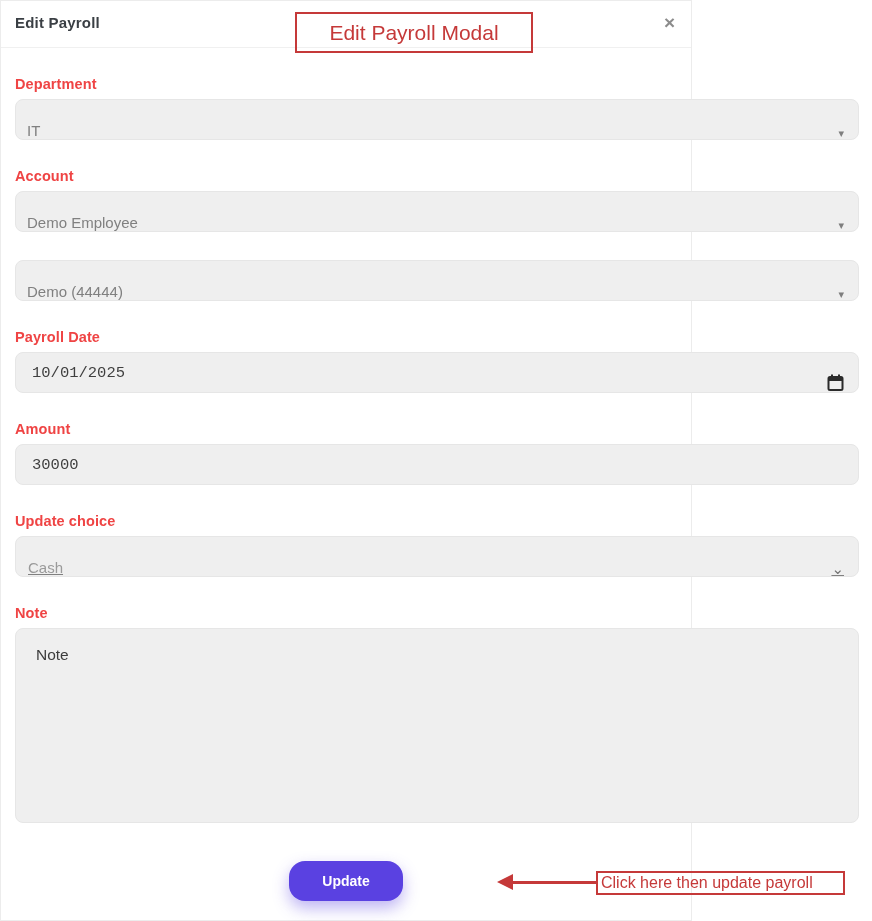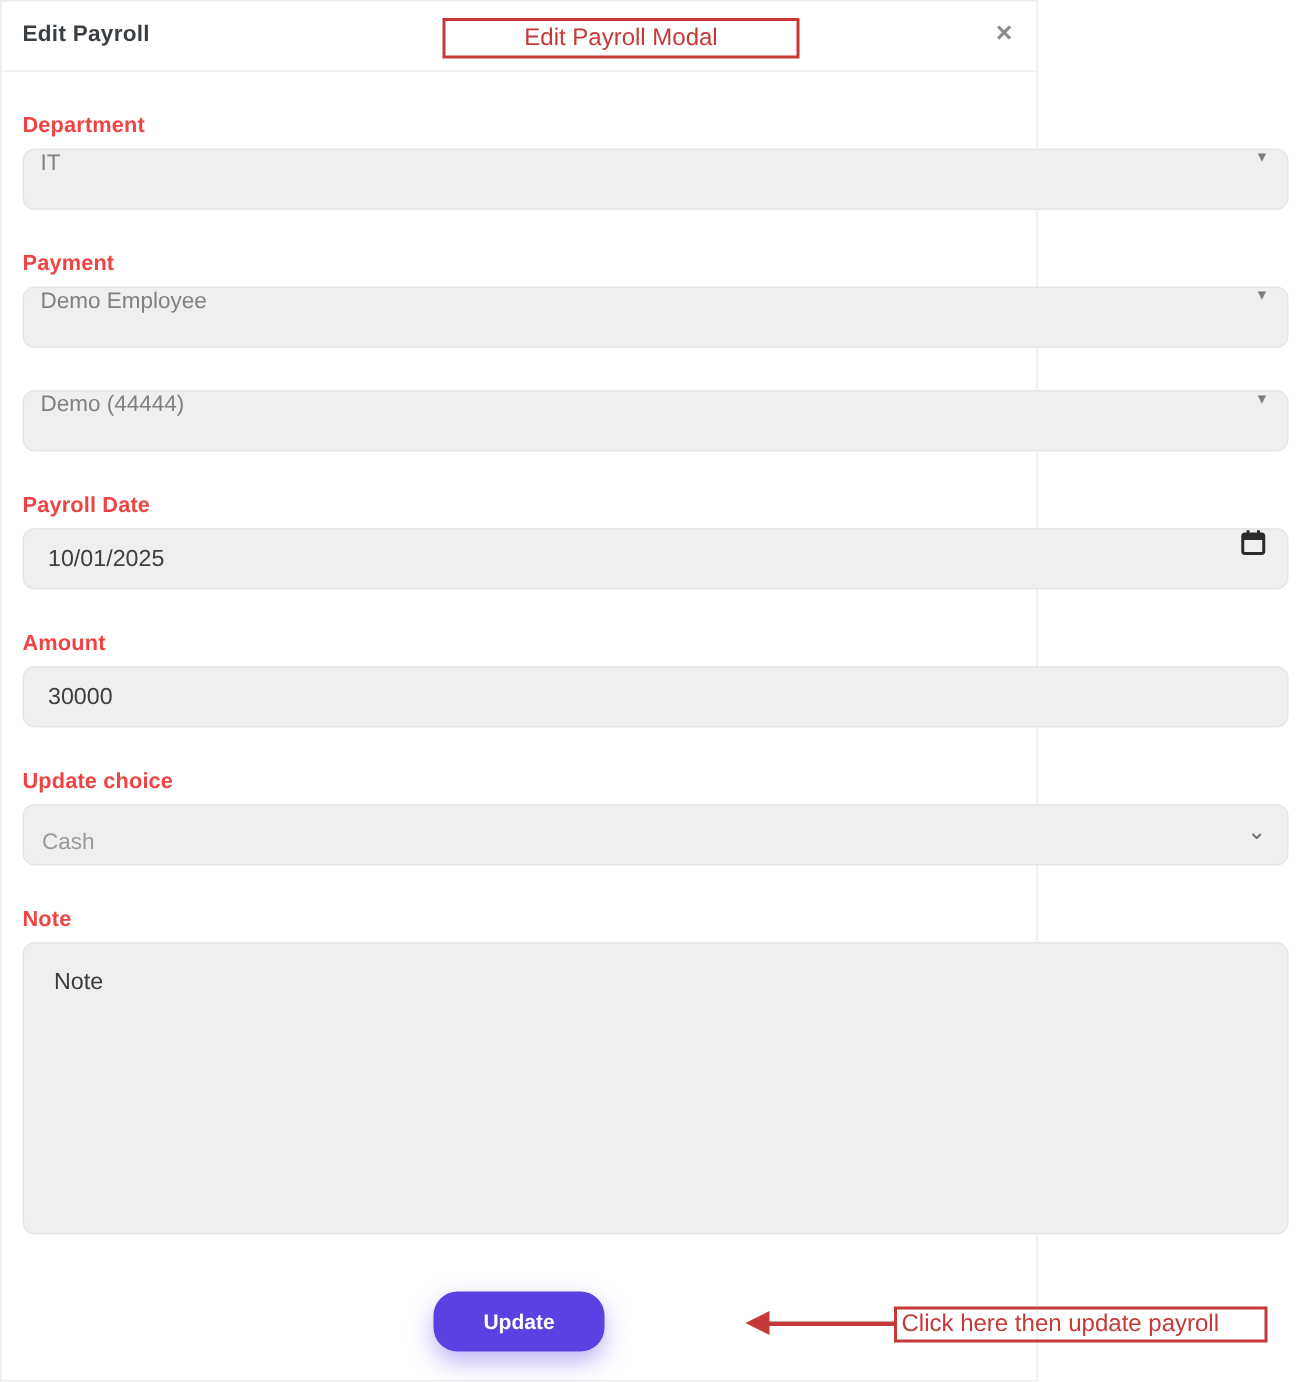--- a/index.html
+++ b/index.html
@@ -56,21 +56,21 @@
     margin-bottom: 7px;
     letter-spacing: .1px;
   }
   .control {
     width: 844px;
     height: 41px;
     background: #efefef;
     border: 1px solid #e6e6e6;
     border-radius: 8px;
     display: flex;
-    align-items: flex-start;
+    align-items: flex-end;
     font-size: 15px;
     color: #808080;
     position: relative;
   }
   .control.select2 { padding: 0 14px 0 11px; justify-content: space-between; }
   .control .caret {
     color: #7e7e7e;
     font-size: 11px;
     line-height: 1;
   }
@@ -79,28 +79,28 @@
     font-size: 15px;
     line-height: 1;
     margin-top: -6px;
   }
   .control input {
     width: 100%;
     height: 100%;
     background: transparent;
     border: none;
     outline: none;
-    font-family: Liberation Sans, sans-serif;
+    font-family: Liberation Mono, monospace;
     font-size: 15.5px;
     color: #3f3f3f;
     padding: 0 16px;
   }
   .control.date-field { padding-right: 14px; }
   .cal-icon { flex: 0 0 auto; display: block; }
-  .control.pay-select { padding: 16px 14px 0 12px; justify-content: space-between; }
+  .control.pay-select { padding: 16px 14px 0 12px; justify-content: space-between; text-decoration: underline; }
   .control.pay-select .val { color: #9a9a9a; }
   .note-area {
     width: 844px;
     height: 195px;
     background: #efefef;
     border: 1px solid #e6e6e6;
     border-radius: 8px;
     resize: none;
     outline: none;
     font-family: "Liberation Sans", sans-serif;
@@ -133,22 +133,22 @@
   .anno-box {
     border: 2px solid #c53939;
     color: #c53939;
     background: transparent;
     display: flex;
     align-items: center;
     justify-content: center;
   }
   .anno-top {
     left: 295px; top: 12px;
-    width: 238px; height: 27px;
-    font-size: 16px;
+    width: 238px; height: 41px;
+    font-size: 21px;
   }
   .anno-bottom {
     left: 596px; top: 871px;
     width: 249px; height: 24px;
     font-size: 16px;
     justify-content: flex-start;
     padding-left: 3px;
     white-space: nowrap;
   }
   .arrow-line {
@@ -178,21 +178,21 @@
 
     <div class="form-group">
       <label class="form-label">Department</label>
       <div class="control select2">
         <span class="val">IT</span>
         <span class="caret">▾</span>
       </div>
     </div>
 
     <div class="form-group">
-      <label class="form-label">Payment</label>
+      <label class="form-label">Account</label>
       <div class="control select2">
         <span class="val">Demo Employee</span>
         <span class="caret">▾</span>
       </div>
     </div>
 
     <div class="form-group">
       <div class="control select2">
         <span class="val">Demo (44444)</span>
         <span class="caret">▾</span>

